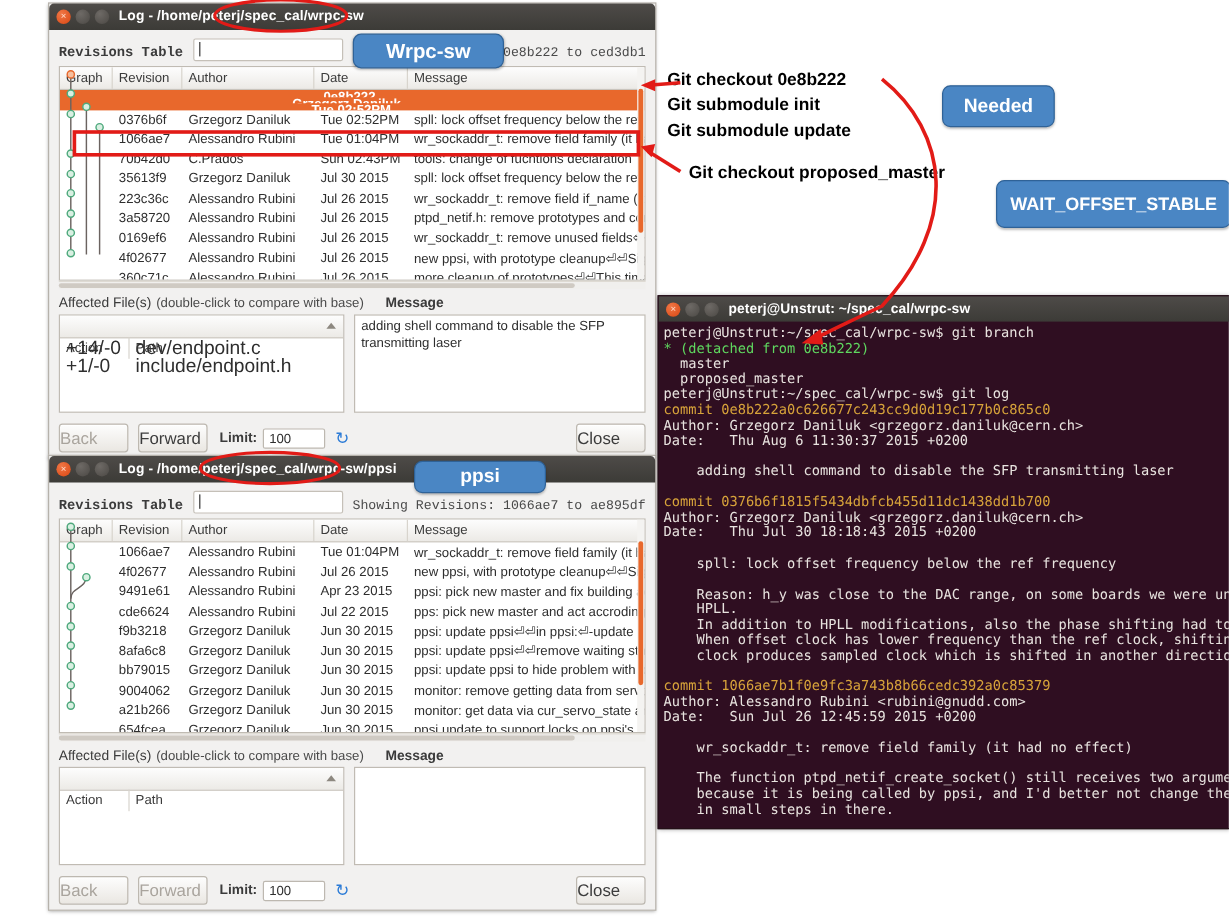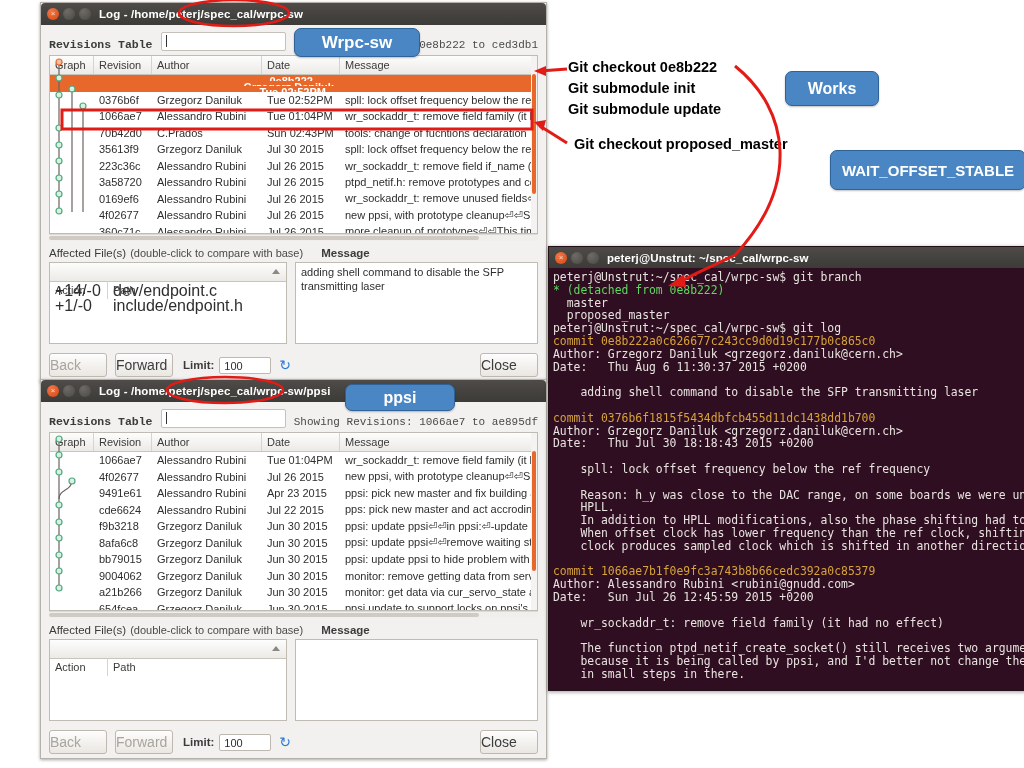--- a/index.html
+++ b/index.html
@@ -457,25 +457,25 @@
     </div>
     <span class="wtitle">peterj@Unstrut: ~/spec_cal/wrpc-sw</span>
   </div>
   <div class="term-body" id="termbody"><div class="t-prompt">peterj@Unstrut:~/spec_cal/wrpc-sw$ git branch</div><div class="t-green">* (detached from 0e8b222)</div><div class="t-prompt">  master</div><div class="t-prompt">  proposed_master</div><div class="t-prompt">peterj@Unstrut:~/spec_cal/wrpc-sw$ git log</div><div class="t-yellow">commit 0e8b222a0c626677c243cc9d0d19c177b0c865c0</div><div class="t-prompt">Author: Grzegorz Daniluk &lt;grzegorz.daniluk@cern.ch&gt;</div><div class="t-prompt">Date:   Thu Aug 6 11:30:37 2015 +0200</div><div class="t-prompt">&nbsp;</div><div class="t-prompt">    adding shell command to disable the SFP transmitting laser</div><div class="t-prompt">&nbsp;</div><div class="t-yellow">commit 0376b6f1815f5434dbfcb455d11dc1438dd1b700</div><div class="t-prompt">Author: Grzegorz Daniluk &lt;grzegorz.daniluk@cern.ch&gt;</div><div class="t-prompt">Date:   Thu Jul 30 18:18:43 2015 +0200</div><div class="t-prompt">&nbsp;</div><div class="t-prompt">    spll: lock offset frequency below the ref frequency</div><div class="t-prompt">&nbsp;</div><div class="t-prompt">    Reason: h_y was close to the DAC range, on some boards we were unable to lo</div><div class="t-prompt">    HPLL.</div><div class="t-prompt">    In addition to HPLL modifications, also the phase shifting had to be change</div><div class="t-prompt">    When offset clock has lower frequency than the ref clock, shifting ref</div><div class="t-prompt">    clock produces sampled clock which is shifted in another direction.</div><div class="t-prompt">&nbsp;</div><div class="t-yellow">commit 1066ae7b1f0e9fc3a743b8b66cedc392a0c85379</div><div class="t-prompt">Author: Alessandro Rubini &lt;rubini@gnudd.com&gt;</div><div class="t-prompt">Date:   Sun Jul 26 12:45:59 2015 +0200</div><div class="t-prompt">&nbsp;</div><div class="t-prompt">    wr_sockaddr_t: remove field family (it had no effect)</div><div class="t-prompt">&nbsp;</div><div class="t-prompt">    The function ptpd_netif_create_socket() still receives two arguments,</div><div class="t-prompt">    because it is being called by ppsi, and I'd better not change the API</div><div class="t-prompt">    in small steps in there.</div><div class="t-prompt">&nbsp;</div></div>
 </div>
 
 <div class="callout" style="left:294px;top:28px;width:124px;height:27px;font-size:17px;">Wrpc-sw</div>
 
 <div class="callout" style="left:345px;top:384px;width:108px;height:25px;font-size:16px;">ppsi</div>
 
-<div class="callout" style="left:785px;top:71px;width:92px;height:33px;font-size:16px;">Works</div>
+<div class="callout" style="left:785px;top:71px;width:92px;height:33px;font-size:16px;">Needed</div>
 
 <div class="callout" style="left:830px;top:150px;width:194px;height:38px;font-size:15px;">WAIT_OFFSET_STABLE</div>
 
-<div class="ann-text" style="left:568px;top:57px;">Git checkout 0e8b222
+<div class="ann-text" style="left:556px;top:57px;">Git checkout 0e8b222
 Git submodule init
 Git submodule update</div>
 
 <div class="ann-text" style="left:574px;top:134px;">Git checkout proposed_master</div>
 
 <svg class="overlay">
 
   <ellipse cx="234" cy="13" rx="55" ry="13" fill="none" stroke="#e21b17" stroke-width="2.6"></ellipse>
 
   <ellipse cx="225" cy="390" rx="58" ry="13" fill="none" stroke="#e21b17" stroke-width="2.6"></ellipse>

